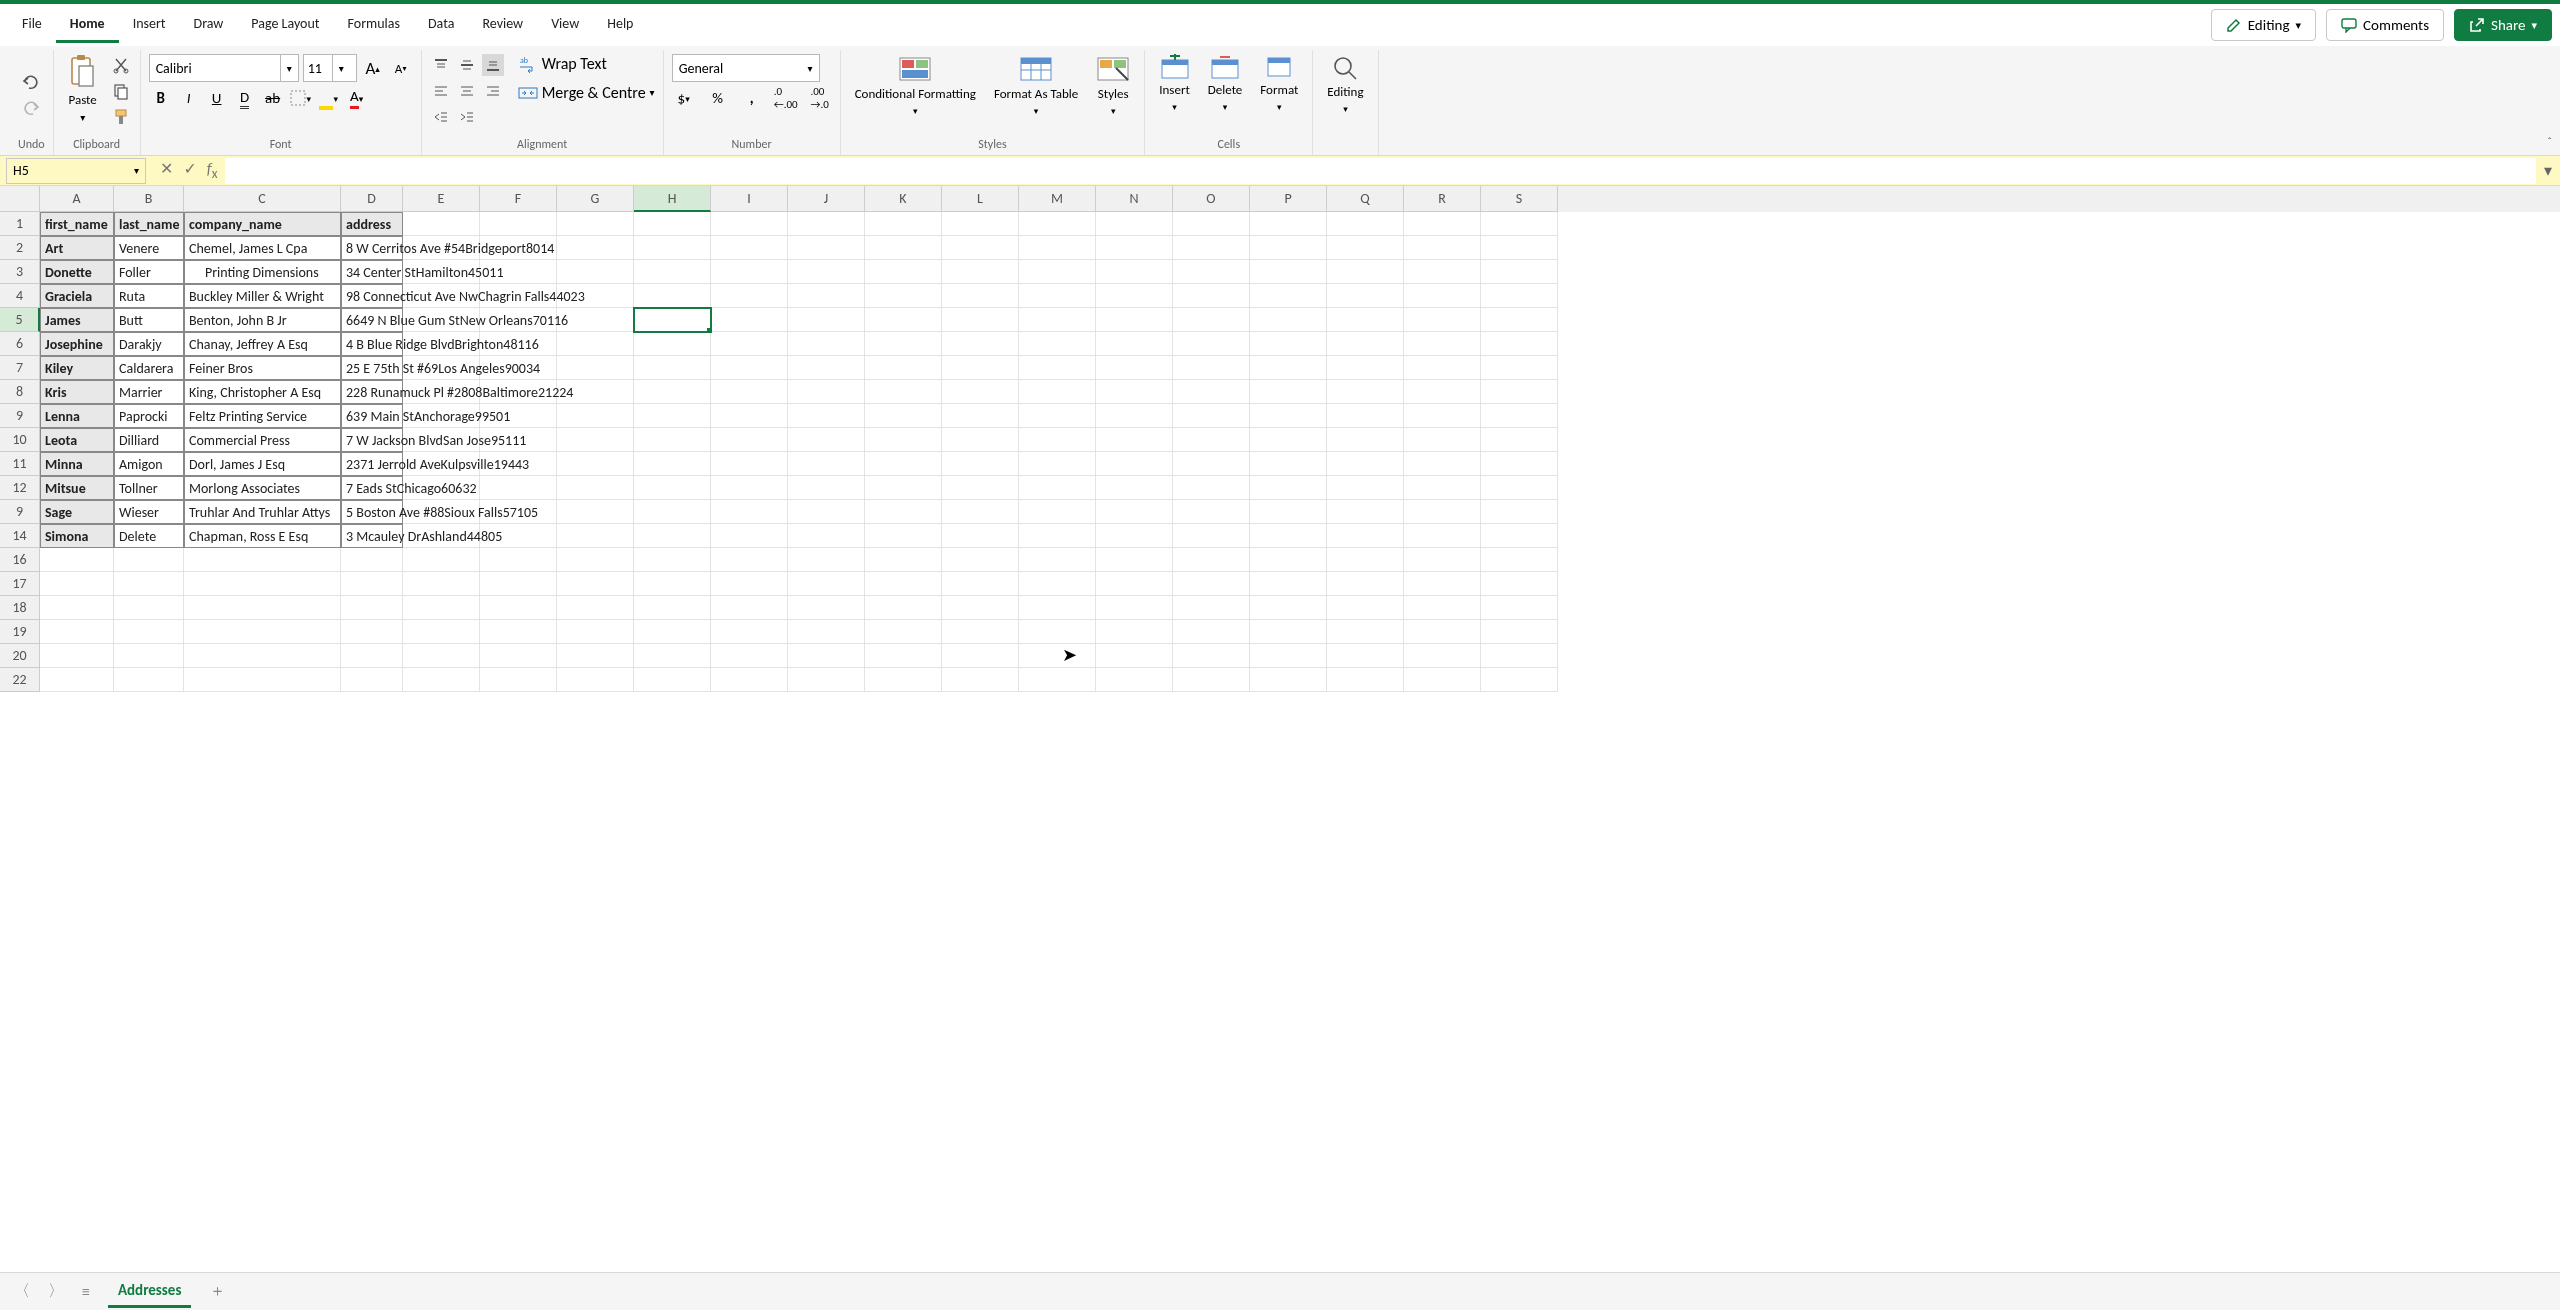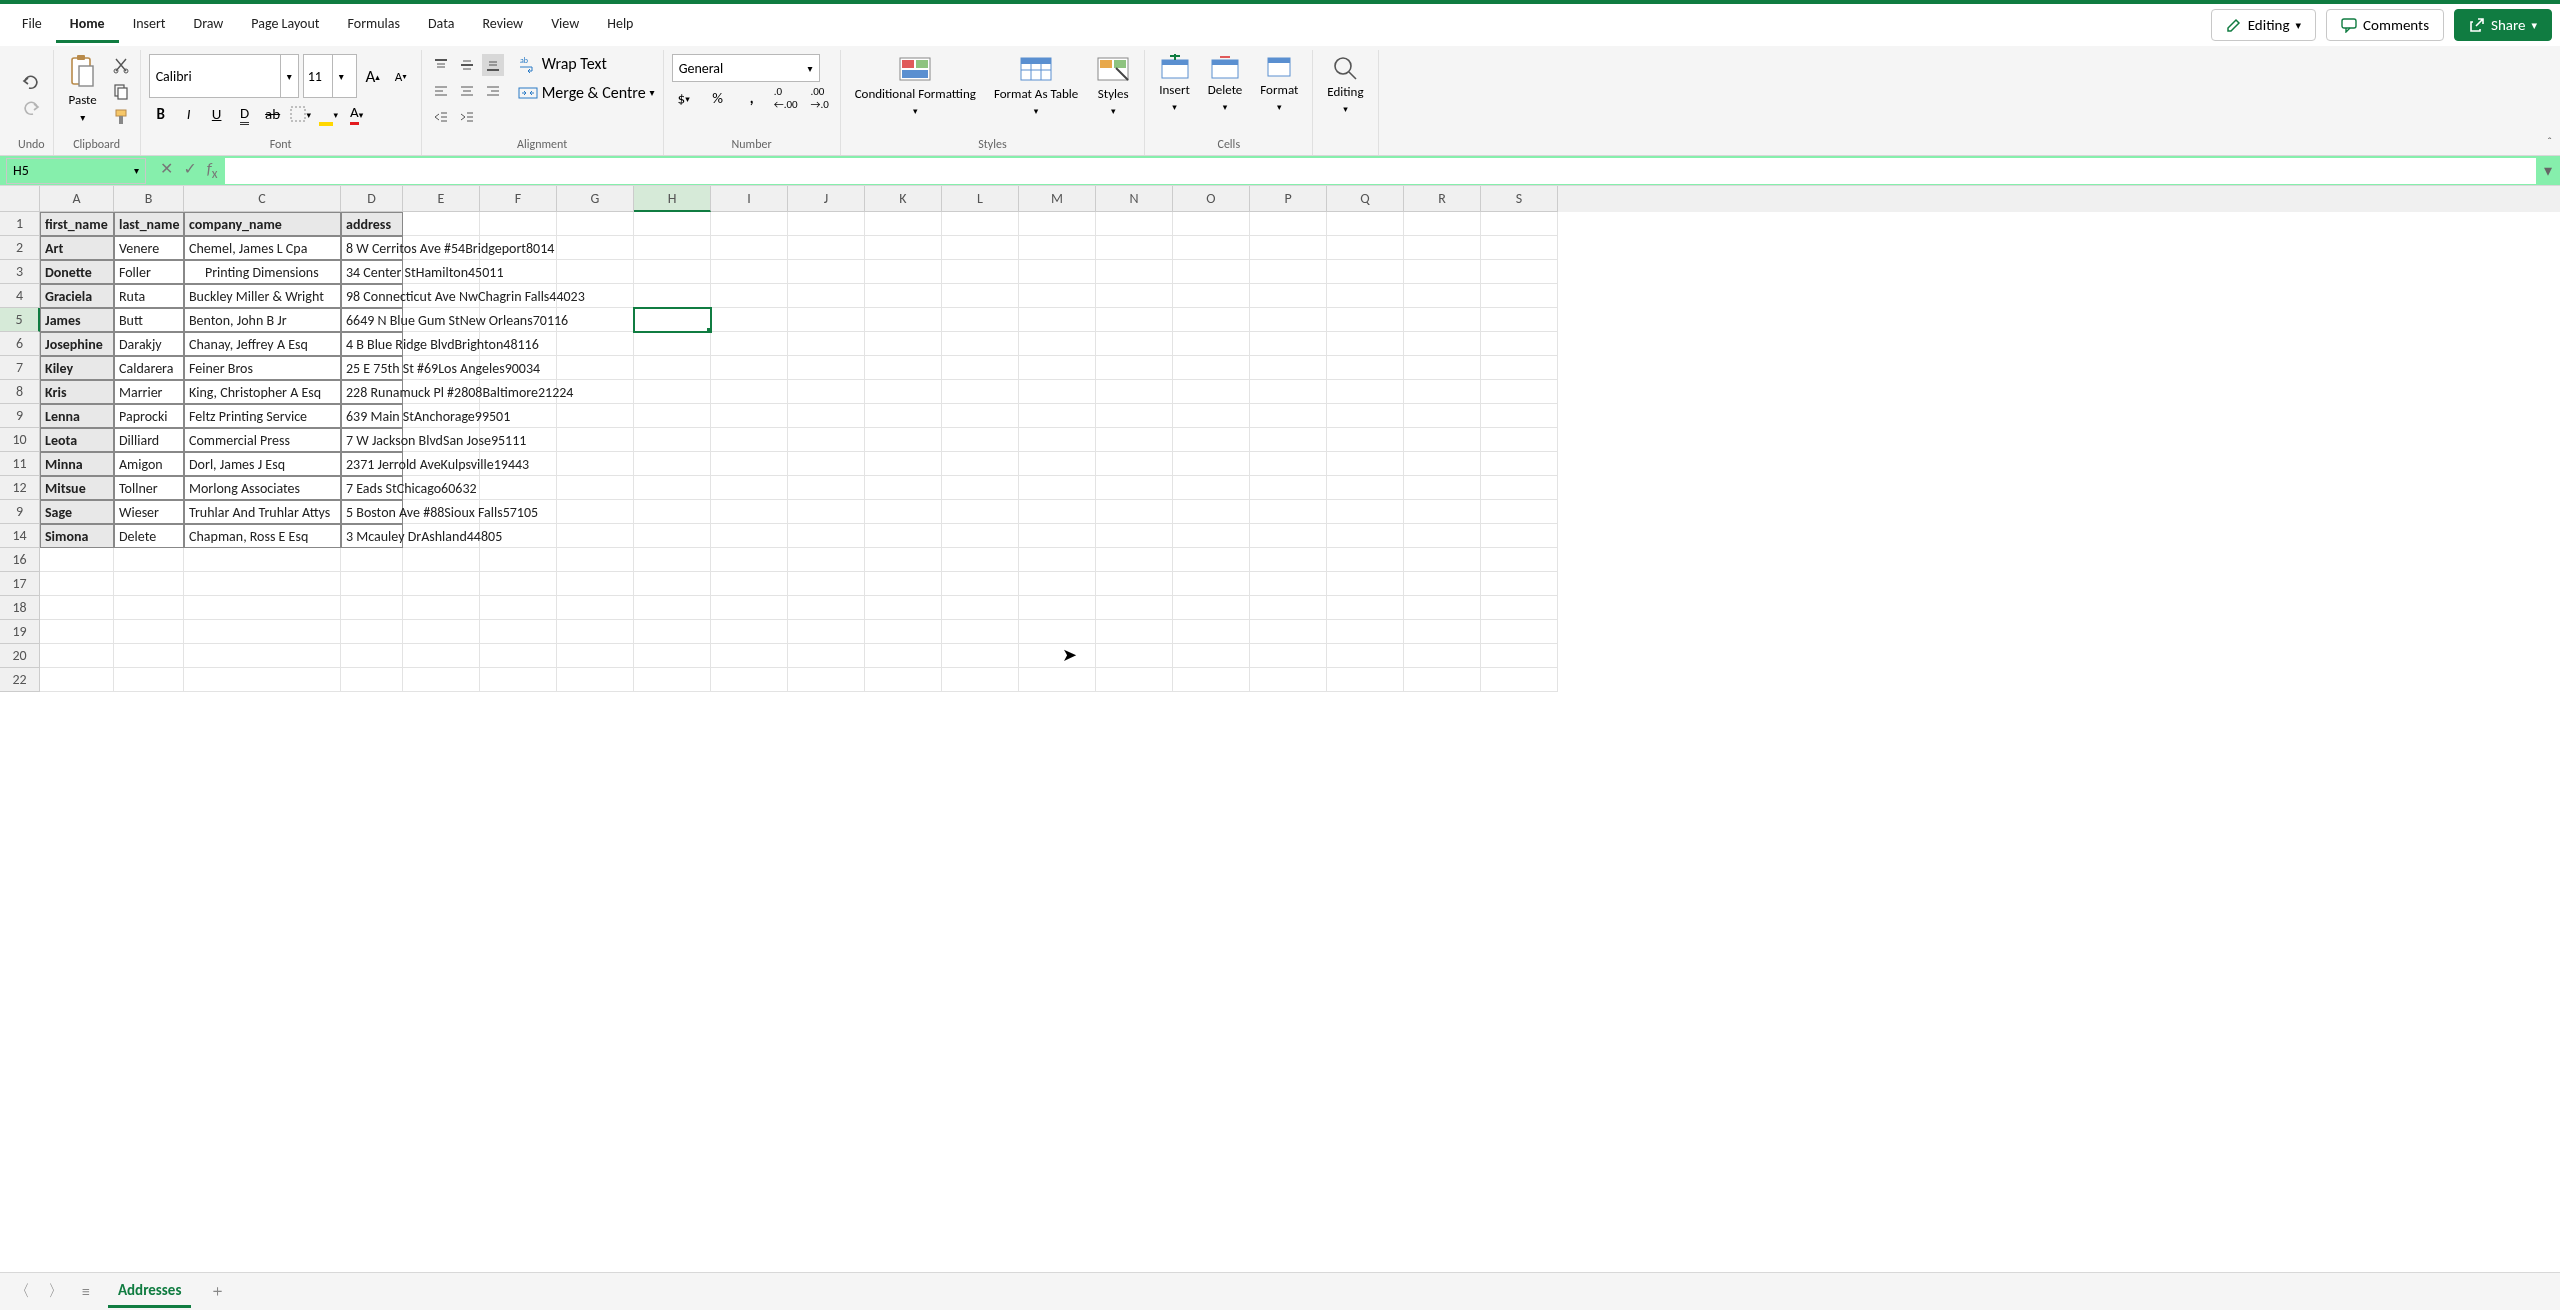--- a/index.html
+++ b/index.html
@@ -14,32 +14,32 @@
 .btn.share svg path{stroke:#fff}
 .editing-icon{color:#107c41}
 .ribbon{display:flex;height:110px;background:#f5f5f5;border-bottom:1px solid #d8d8d8;padding:4px 10px 0 10px;position:relative}
 .ribbon-group{display:flex;flex-direction:column;align-items:center;padding:0 8px;border-right:1px solid #e0e0e0}
 .ribbon-group:last-child{border-right:none}
 .rg-body{flex:1;display:flex;align-items:flex-start;gap:6px;padding-top:4px}
 .rg-label{font-size:12px;color:#666;padding:2px 0 4px 0}
 .rbtn-small{width:22px;height:22px;display:flex;align-items:center;justify-content:center;cursor:pointer}
 .vstack{display:flex;flex-direction:column;gap:4px}
 .hstack{display:flex;gap:4px;align-items:center}
-.font-box{display:flex;border:1px solid #b8b8b8;background:#fff;height:44px}
+.font-box{display:flex;border:1px solid #b8b8b8;background:#fff;height:28px}
 .font-name{width:130px;padding:2px 6px;font-size:14px;border:none;outline:none}
 .font-dd{width:18px;display:flex;align-items:center;justify-content:center;border-left:1px solid #b8b8b8;font-size:10px}
 .font-size{width:28px;padding:2px 4px;font-size:14px;border:none;outline:none;text-align:left}
 .fmt-btn{width:24px;height:24px;display:flex;align-items:center;justify-content:center;font-size:15px;cursor:pointer}
 .underline-red{border-bottom:3px solid #e31b1e;padding-bottom:1px}
 .underline-yellow{border-bottom:4px solid #ffd700;padding-bottom:1px;width:14px;display:inline-block}
 .align-icons{display:grid;grid-template-columns:repeat(3,22px);gap:4px}
 .number-box{border:1px solid #b8b8b8;background:#fff;height:28px;width:148px;display:flex;align-items:center;padding:0 6px;font-size:14px;justify-content:space-between}
 .big-icon-btn{display:flex;flex-direction:column;align-items:center;gap:2px;padding:0 6px;cursor:pointer;font-size:13px;text-align:center;line-height:1.3}
 .collapse-caret{position:absolute;right:8px;bottom:6px;font-size:12px;color:#666;cursor:pointer}
-.formula-bar{display:flex;align-items:center;height:30px;border-bottom:1px solid #d8d8d8;background:#86efac}
+.formula-bar{display:flex;align-items:center;height:30px;border-bottom:1px solid #d8d8d8;background:#fef9c3}
 .name-box{width:140px;border:1px solid #c8c8c8;height:26px;margin:0 6px;display:flex;align-items:center;padding:0 6px;font-size:14px;justify-content:space-between}
 .fb-btns{display:flex;gap:10px;padding:0 8px;color:#777}
 .fb-input{flex:1;height:26px;border:none;outline:none;padding:0 8px;font-size:14px}
 .fb-expand{width:24px;text-align:center;color:#666;cursor:pointer}
 .grid-area{position:relative;height:calc(100vh - 4px - 42px - 110px - 30px - 38px);overflow:auto;background:#fff}
 .col-headers{display:flex;position:sticky;top:0;background:#f0f0f0;z-index:2}
 .corner{width:40px;height:26px;border-right:1px solid #ccc;border-bottom:1px solid #ccc;background:#f0f0f0;position:sticky;left:0;z-index:3}
 .col-h{height:26px;border-right:1px solid #ccc;border-bottom:1px solid #ccc;display:flex;align-items:center;justify-content:center;font-size:14px;color:#555;background:#f0f0f0}
 .col-h.sel{background:#d6ead8;border-bottom:2px solid #107c41}
 .row{display:flex}

